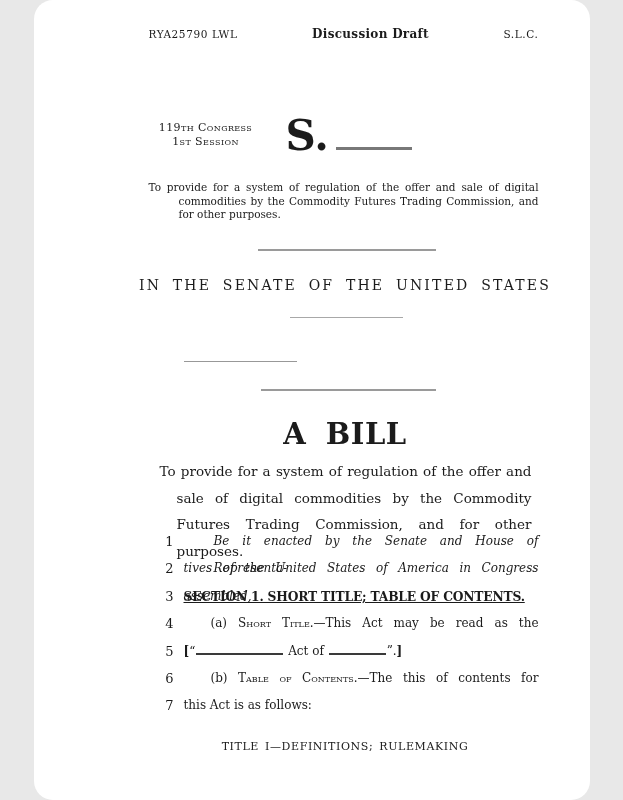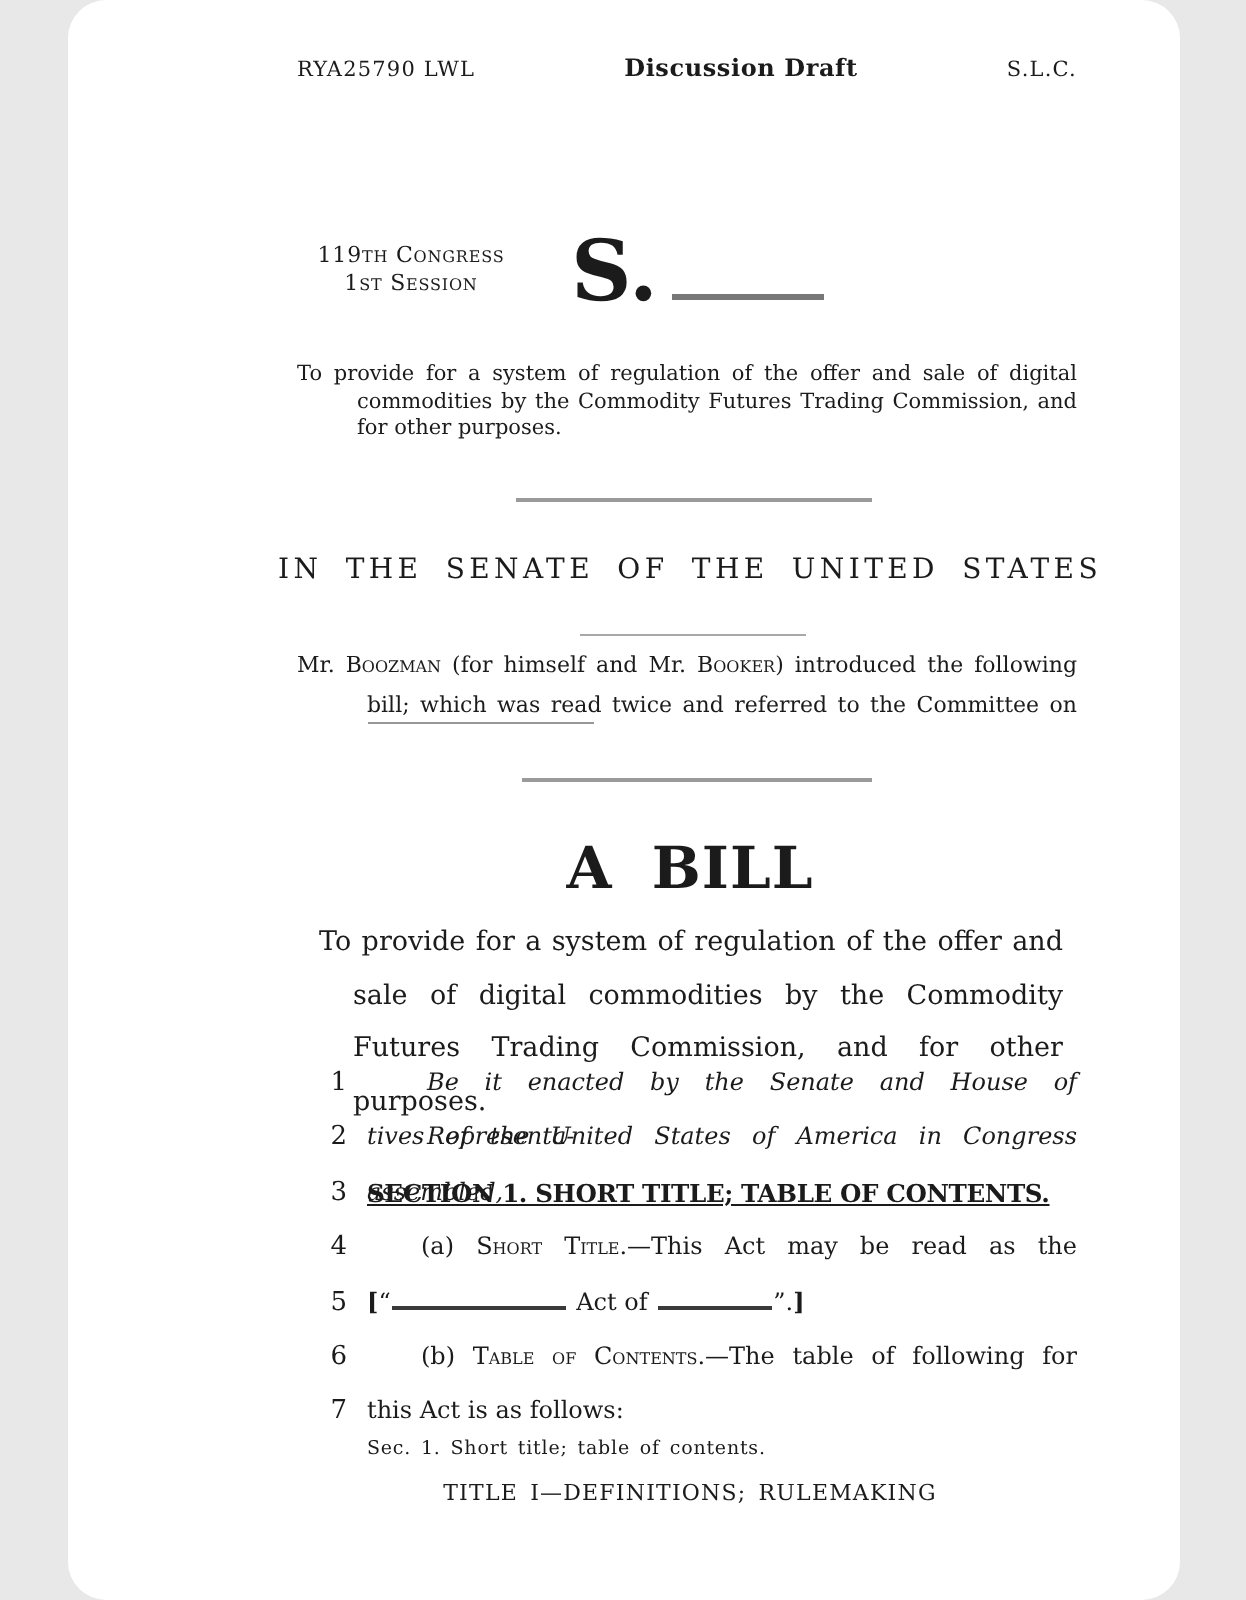--- a/index.html
+++ b/index.html
@@ -133,23 +133,20 @@
   </div>
 
   <div class="preamble">To provide for a system of regulation of the offer and sale of digital commodities by the Commodity Futures Trading Commission, and for other purposes.</div>
 
   <div class="rule-heavy rule-1"></div>
 
   <div class="chamber">IN THE SENATE OF THE UNITED STATES</div>
 
   <div class="rule-thin rule-3"></div>
 
-  <div class="sponsor">
-    <span>Mr. </span><span class="sc">Boozman</span><span> (for himself and Mr. </span><span class="sc">Booker</span><span>) introduced the following bill; which was read twice and referred to the Committee on</span>
-  </div>
   <div class="committee-blank"></div>
 
   <div class="rule-heavy rule-2"></div>
 
   <div class="a-bill">A BILL</div>
 
   <div class="bill-title">To provide for a system of regulation of the offer and sale of digital commodities by the Commodity Futures Trading Commission, and for other purposes.</div>
 
   <div class="body-lines">
 
@@ -173,27 +170,26 @@
       <span class="ltext fill ind27"><span>(a) </span><span class="sc">Short Title</span><span>.—This Act may be read as the</span></span>
     </div>
 
     <div class="bline">
       <span class="num">5</span>
       <span class="ltext"><span class="bold">[</span><span>“</span><span class="blank blank-short-title"></span><span> Act of </span><span class="blank blank-year"></span><span>”.</span><span class="bold">]</span></span>
     </div>
 
     <div class="bline">
       <span class="num">6</span>
-      <span class="ltext fill ind27"><span>(b) </span><span class="sc">Table of Contents</span><span>.—The table of following for</span></span>
+      <span class="ltext fill ind27"><span>(b) </span><span class="sc">Table of Contents</span><span>.—The this of contents for</span></span>
     </div>
 
     <div class="bline">
       <span class="num">7</span>
       <span class="ltext">this Act is as follows:</span>
     </div>
 
   </div>
 
-  <div class="toc-entry">Sec. 1. Short title; table of contents.</div>
 
   <div class="title-heading">TITLE I—DEFINITIONS; RULEMAKING</div>
 
 </div>
 
 </body></html>

